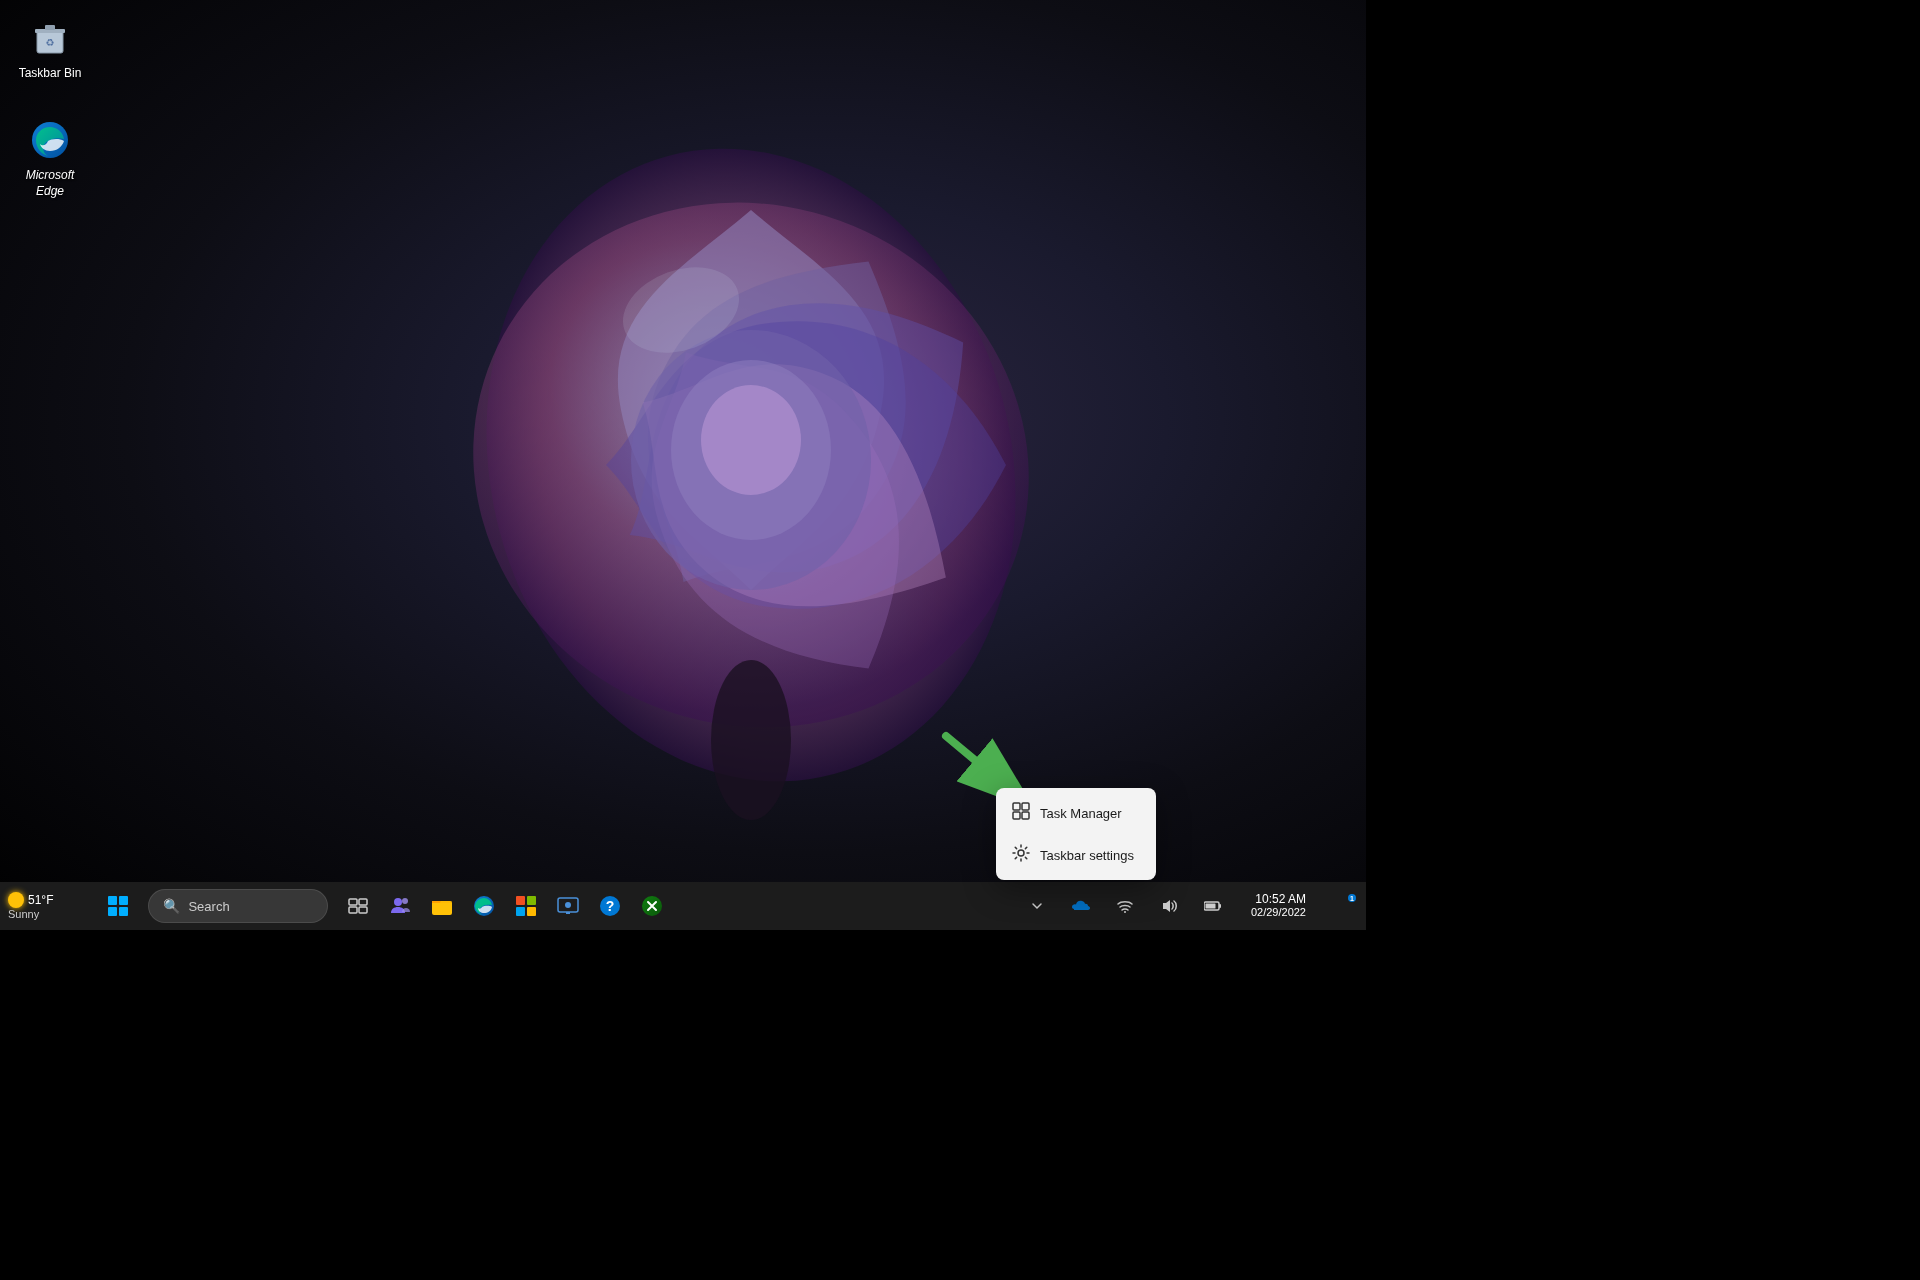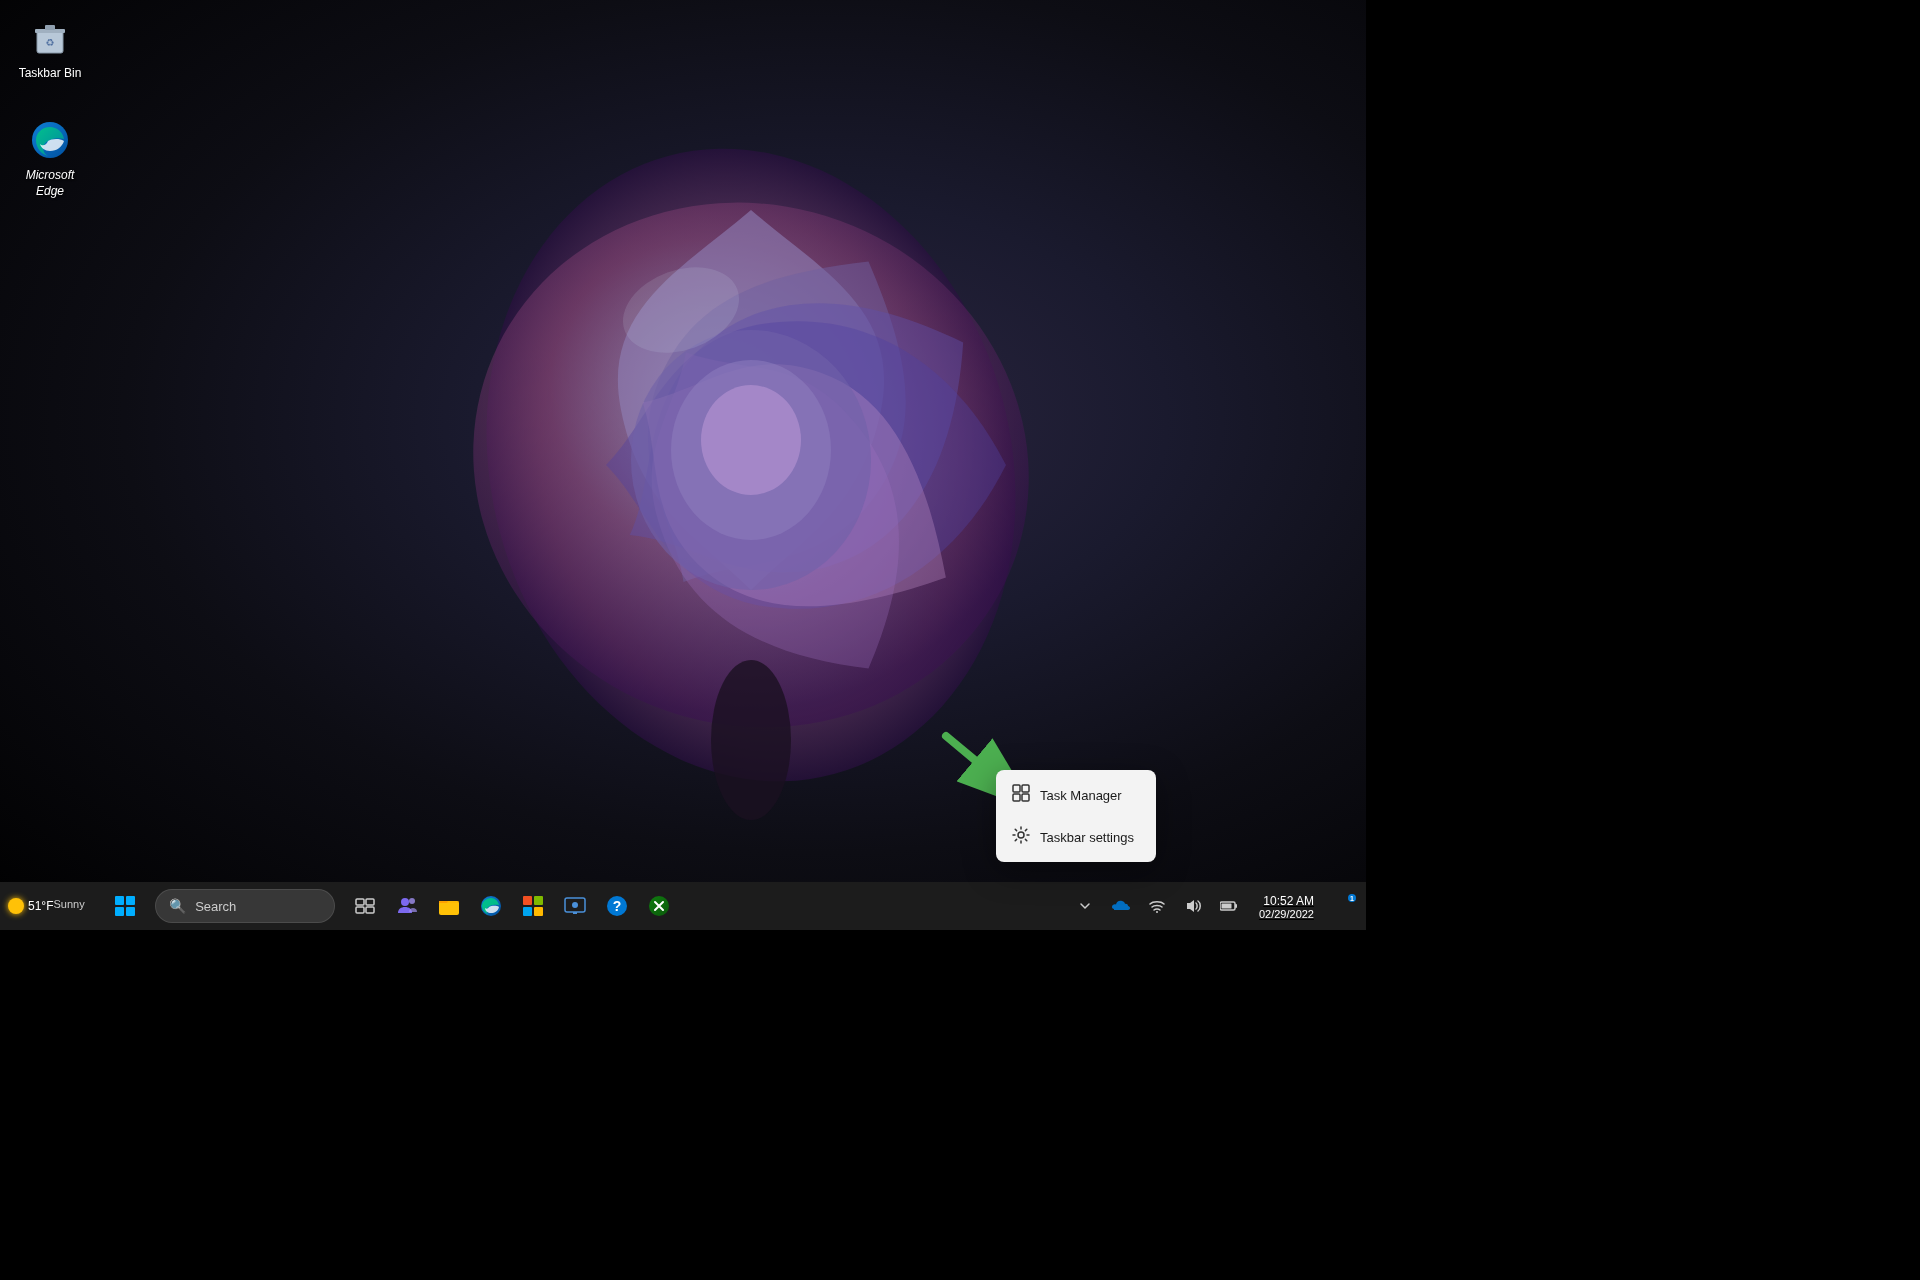--- a/index.html
+++ b/index.html
@@ -74,21 +74,21 @@
       backdrop-filter: blur(20px);
       display: flex;
       align-items: center;
       padding: 0 8px;
       z-index: 100;
     }
 
     
     #weather {
       display: flex;
-      flex-direction: row;
+      flex-direction: column;
       align-items: flex-start;
       margin-right: 16px;
       min-width: 70px;
       text-align: right;
     }
     #weather .weather-temp {
       color: #fff;
       font-size: 12px;
       font-weight: 500;
       display: flex;
@@ -155,23 +155,22 @@
       justify-content: center;
       border-radius: 4px;
       cursor: pointer;
       font-size: 20px;
     }
 
     
     #system-tray {
       margin-left: auto;
       display: flex;
-      align-items: flex-end;
-      gap: 8px;
-      text-decoration: underline;
+      align-items: flex-start;
+      gap: 16px;
     }
     .tray-icon {
       width: 28px;
       height: 28px;
       display: flex;
       align-items: center;
       justify-content: center;
       cursor: pointer;
       font-size: 13px;
       color: #ccc;
@@ -204,21 +203,21 @@
       color: white;
       display: flex;
       align-items: center;
       justify-content: center;
       font-weight: bold;
     }
 
     
     #context-menu {
       position: absolute;
-      bottom: 68px;
+      bottom: 50px;
       right: 210px;
       background: #f3f3f3;
       border-radius: 8px;
       box-shadow: 0 8px 32px rgba(0,0,0,0.4);
       min-width: 160px;
       z-index: 200;
       overflow: hidden;
       padding: 4px 0;
     }
     .ctx-item {

